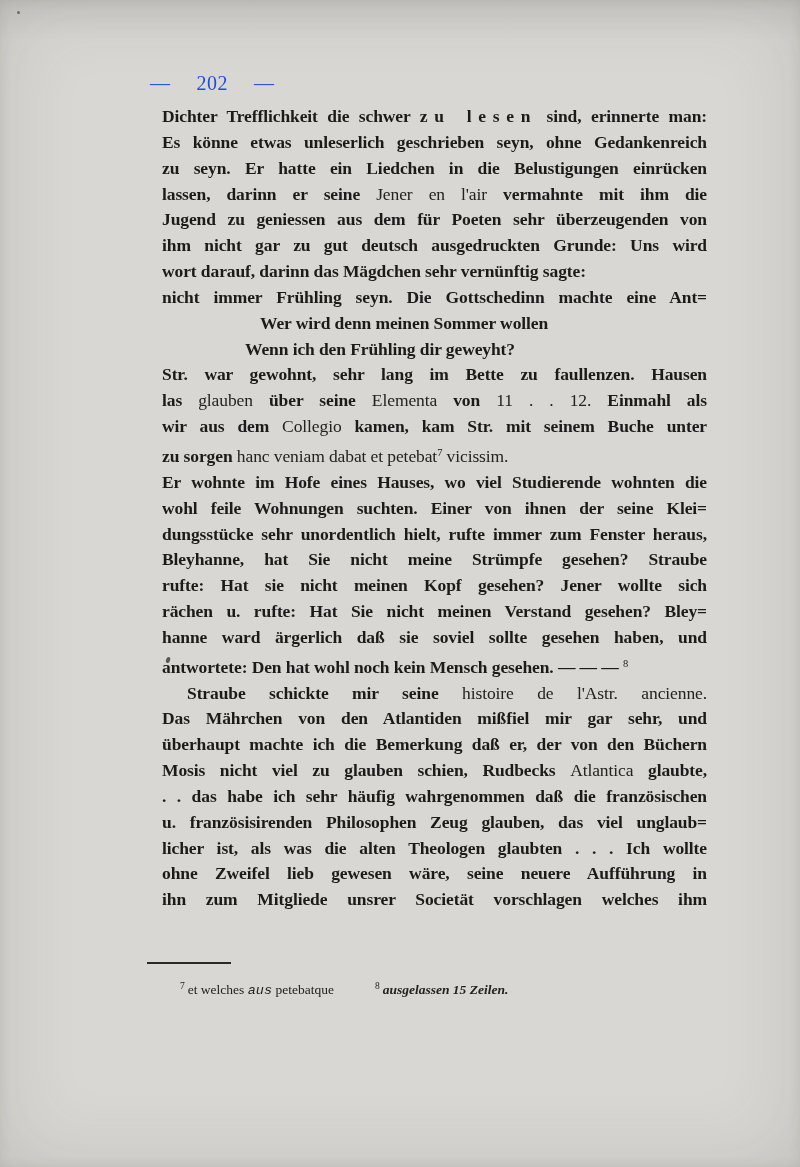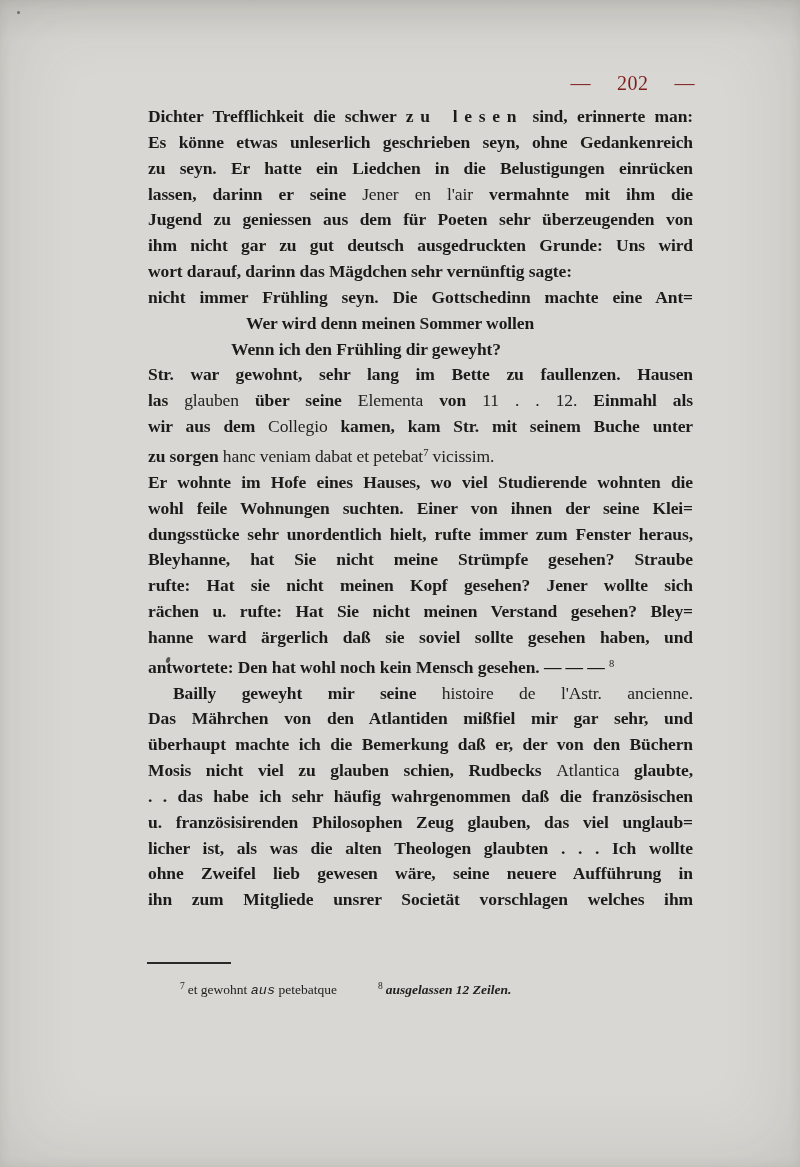--- a/index.html
+++ b/index.html
@@ -12,26 +12,26 @@
     color:#1c1b19;
     box-shadow:inset 0 0 80px rgba(60,58,50,.14), inset 0 0 12px rgba(60,58,50,.10);
   }
   .page::before{
     content:"";position:absolute;left:0;top:0;right:0;height:40px;
     background:linear-gradient(to bottom, rgba(90,88,82,.10), rgba(90,88,82,0));
     pointer-events:none;
   }
   .header{
     position:absolute;left:150px;top:72px;width:545px;
-    text-align:right;font-size:20px;font-weight:400;color:#7f1d1d;
+    text-align:left;font-size:20px;font-weight:400;color:#1d4ed8;
     letter-spacing:.5px;
   }
   .header .num{margin:0 26px;}
   .body-text{
-    position:absolute;left:148px;top:104px;width:545px;
+    position:absolute;left:162px;top:104px;width:545px;
     font-size:17.5px;line-height:25.85px;
     letter-spacing:-.1px;
   }
   .line{white-space:nowrap;}
   .line.j{white-space:normal;text-align:justify;text-align-last:justify;}
   .line.l{white-space:normal;text-align:left;}
   .s-f{font-weight:700;}
   .s-a{font-weight:400;color:#232220;}
   .s-sp{font-weight:700;letter-spacing:.38em;}
   .s-sup{font-weight:400;font-size:10.5px;vertical-align:6px;}
@@ -79,27 +79,27 @@
       <div class="line j"><span class="s-f">wir aus dem </span><span class="s-a">Collegio</span><span class="s-f"> kamen, kam Str. mit seinem Buche unter</span></div>
       <div class="line l"><span class="s-f">zu sorgen </span><span class="s-a">hanc veniam dabat et petebat</span><span class="s-sup">7</span><span class="s-a"> vicissim.</span></div>
       <div class="line j"><span class="s-f">Er wohnte im Hofe eines Hauses, wo viel Studierende wohnten die</span></div>
       <div class="line j"><span class="s-f">wohl feile Wohnungen suchten.  Einer von ihnen der seine Klei=</span></div>
       <div class="line j"><span class="s-f">dungsstücke sehr unordentlich hielt, rufte immer zum Fenster heraus,</span></div>
       <div class="line j"><span class="s-f">Bleyhanne, hat Sie nicht meine Strümpfe gesehen?  Straube</span></div>
       <div class="line j"><span class="s-f">rufte: Hat sie nicht meinen Kopf gesehen?  Jener wollte sich</span></div>
       <div class="line j"><span class="s-f">rächen u. rufte: Hat Sie nicht meinen Verstand gesehen? Bley=</span></div>
       <div class="line j"><span class="s-f">hanne ward ärgerlich daß sie soviel sollte gesehen haben, und</span></div>
       <div class="line l"><span class="s-f">antwortete: Den hat wohl noch kein Mensch gesehen. — — — </span><span class="s-sup">8</span></div>
-      <div class="line j" style="padding-left: 25px;"><span class="s-f">Bailly geweyht mir seine </span><span class="s-a">histoire de l'Astr. ancienne.</span></div>
+      <div class="line j" style="padding-left: 25px;"><span class="s-f">Straube schickte mir seine </span><span class="s-a">histoire de l'Astr. ancienne.</span></div>
       <div class="line j"><span class="s-f">Das Mährchen von den Atlantiden mißfiel mir gar sehr, und</span></div>
       <div class="line j"><span class="s-f">überhaupt machte ich die Bemerkung daß er, der von den Büchern</span></div>
       <div class="line j"><span class="s-f">Mosis nicht viel zu glauben schien, Rudbecks </span><span class="s-a">Atlantica</span><span class="s-f"> glaubte,</span></div>
       <div class="line j"><span class="s-f">. . das habe ich sehr häufig wahrgenommen daß die französischen</span></div>
       <div class="line j"><span class="s-f">u. französisirenden Philosophen Zeug glauben, das viel unglaub=</span></div>
       <div class="line j"><span class="s-f">licher ist, als was die alten Theologen glaubten . . . Ich wollte</span></div>
       <div class="line j"><span class="s-f">ohne Zweifel lieb gewesen wäre, seine neuere Aufführung in</span></div>
       <div class="line j"><span class="s-f">ihn zum Mitgliede unsrer Societät vorschlagen welches ihm</span></div>
     </div>
 
   <div class="fn-rule"></div>
 
-  <div class="footnotes" id="footnotes"><span class="footnote"><sup class="fn-marker">7</sup><span class="fn-a">et gewohnt </span><span class="fn-i">aus</span><span class="fn-a"> petebatque</span></span><span class="footnote"><sup class="fn-marker">8</sup><span class="fn-bi">ausgelassen 12 Zeilen.</span></span></div>
+  <div class="footnotes" id="footnotes"><span class="footnote"><sup class="fn-marker">7</sup><span class="fn-a">et welches </span><span class="fn-i">aus</span><span class="fn-a"> petebatque</span></span><span class="footnote"><sup class="fn-marker">8</sup><span class="fn-bi">ausgelassen 15 Zeilen.</span></span></div>
 </div>
 
 </body></html>

